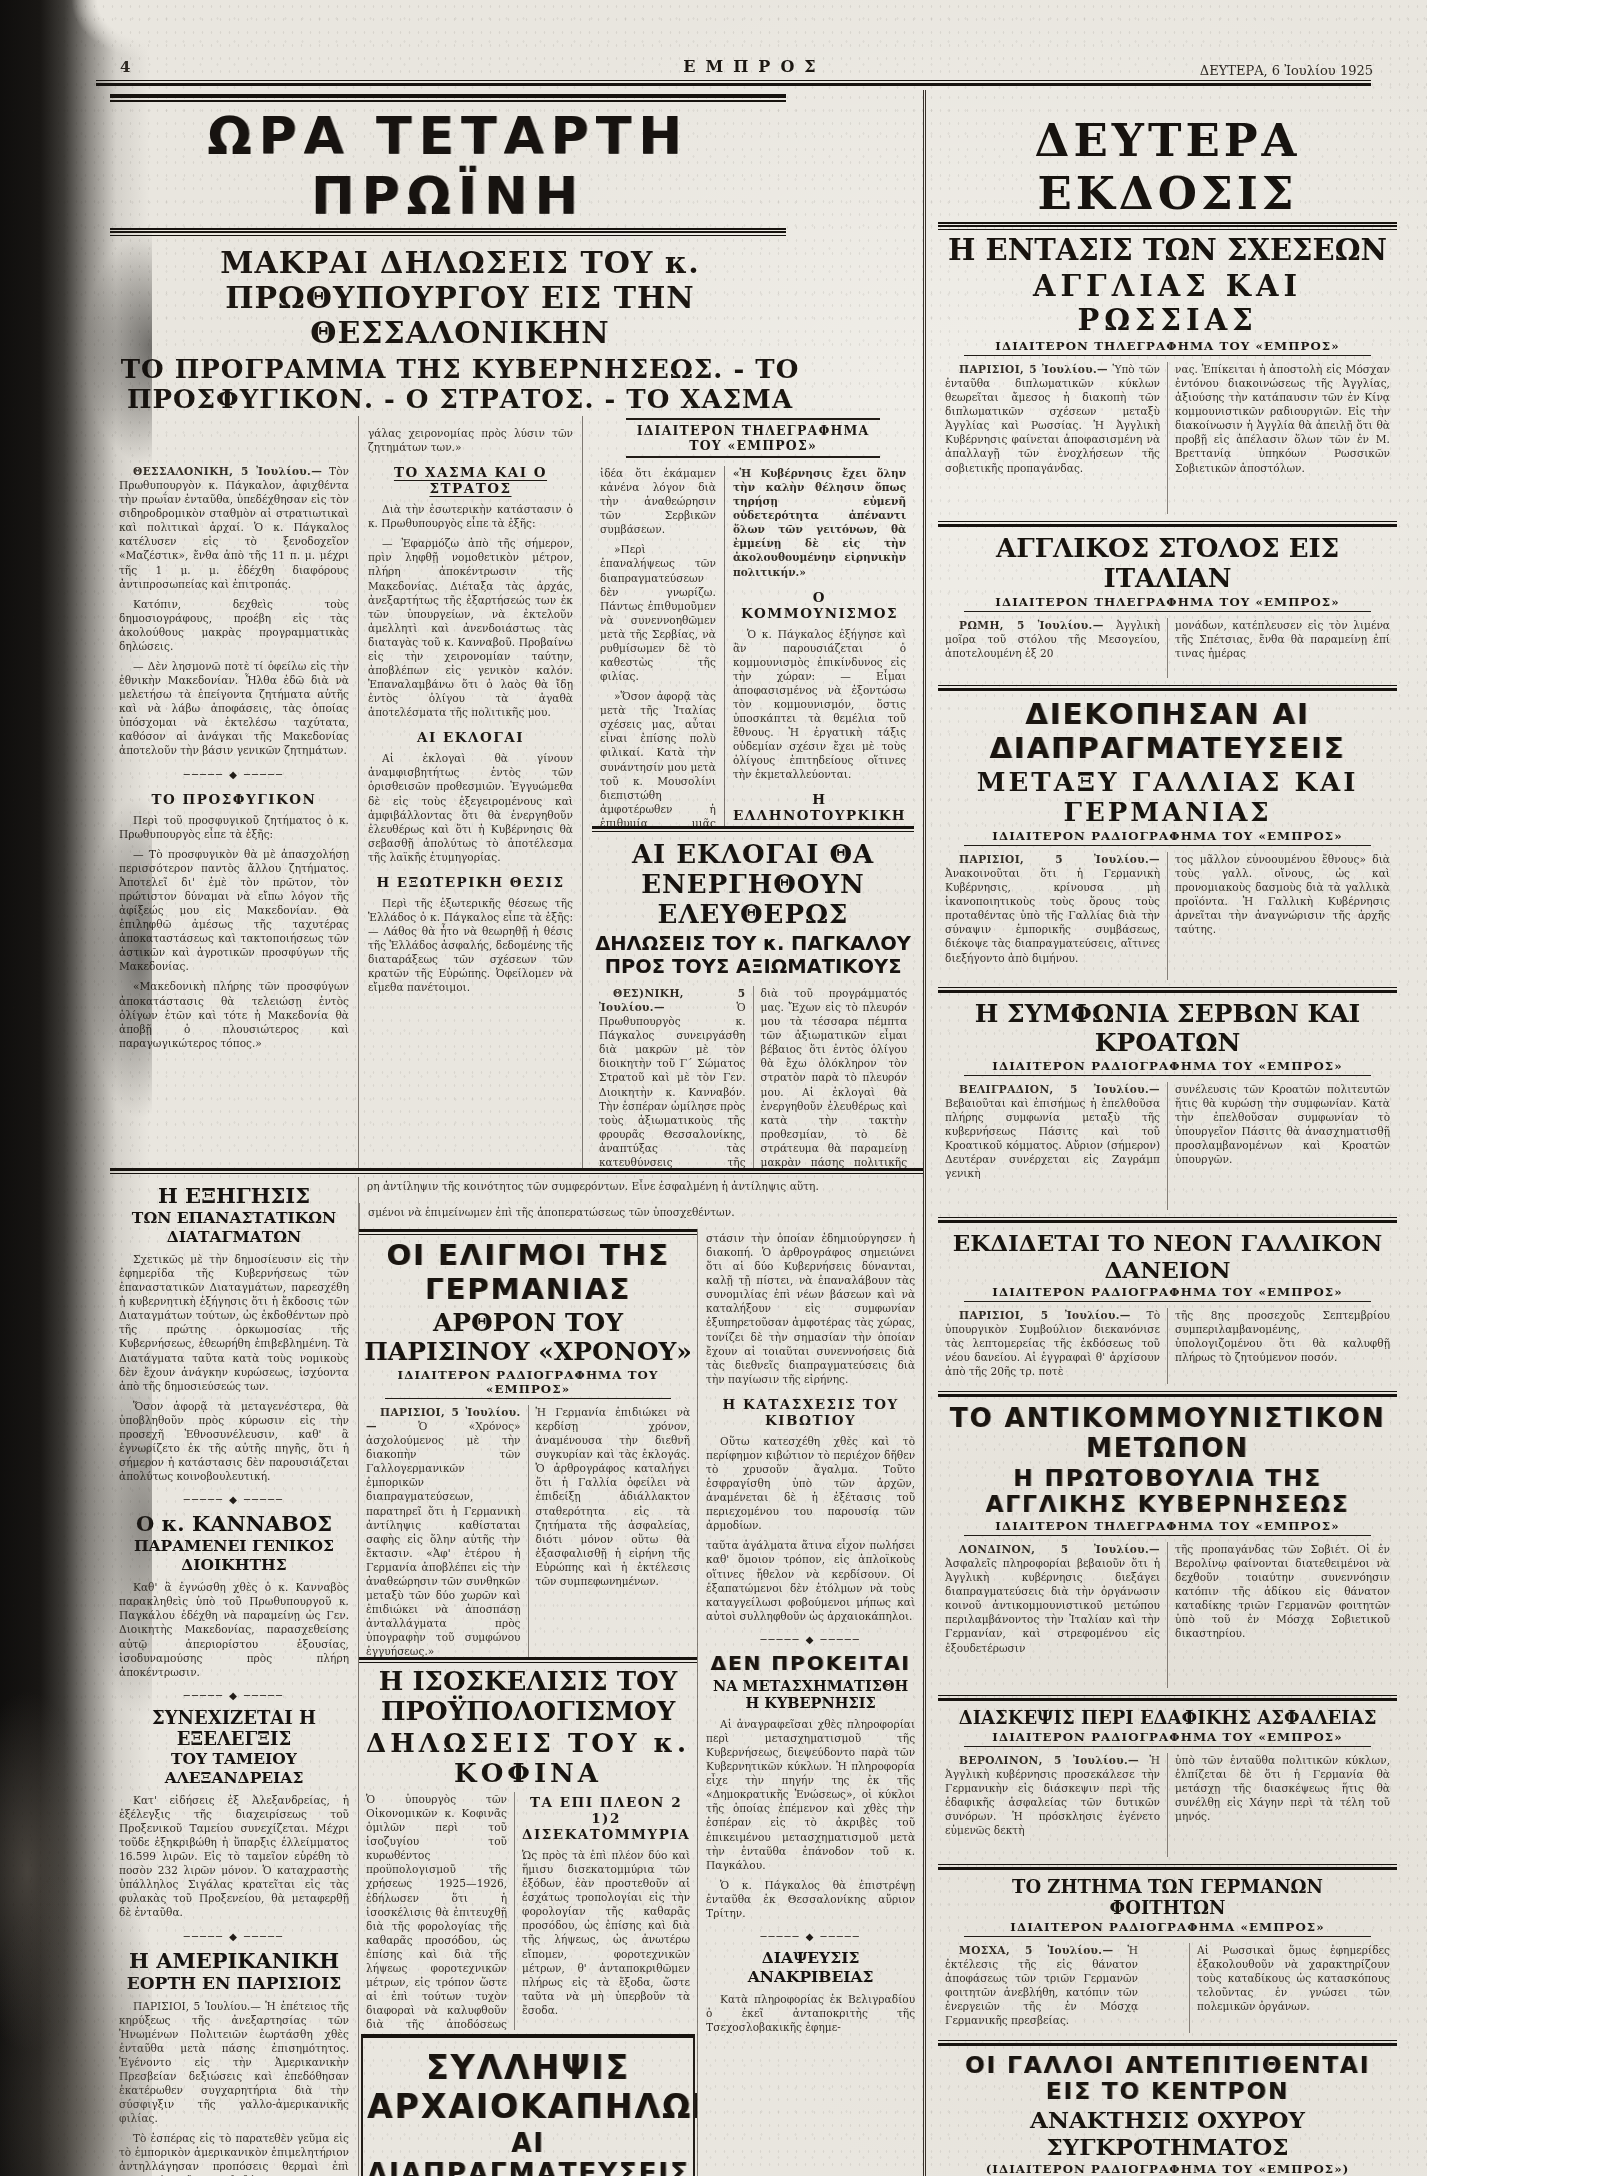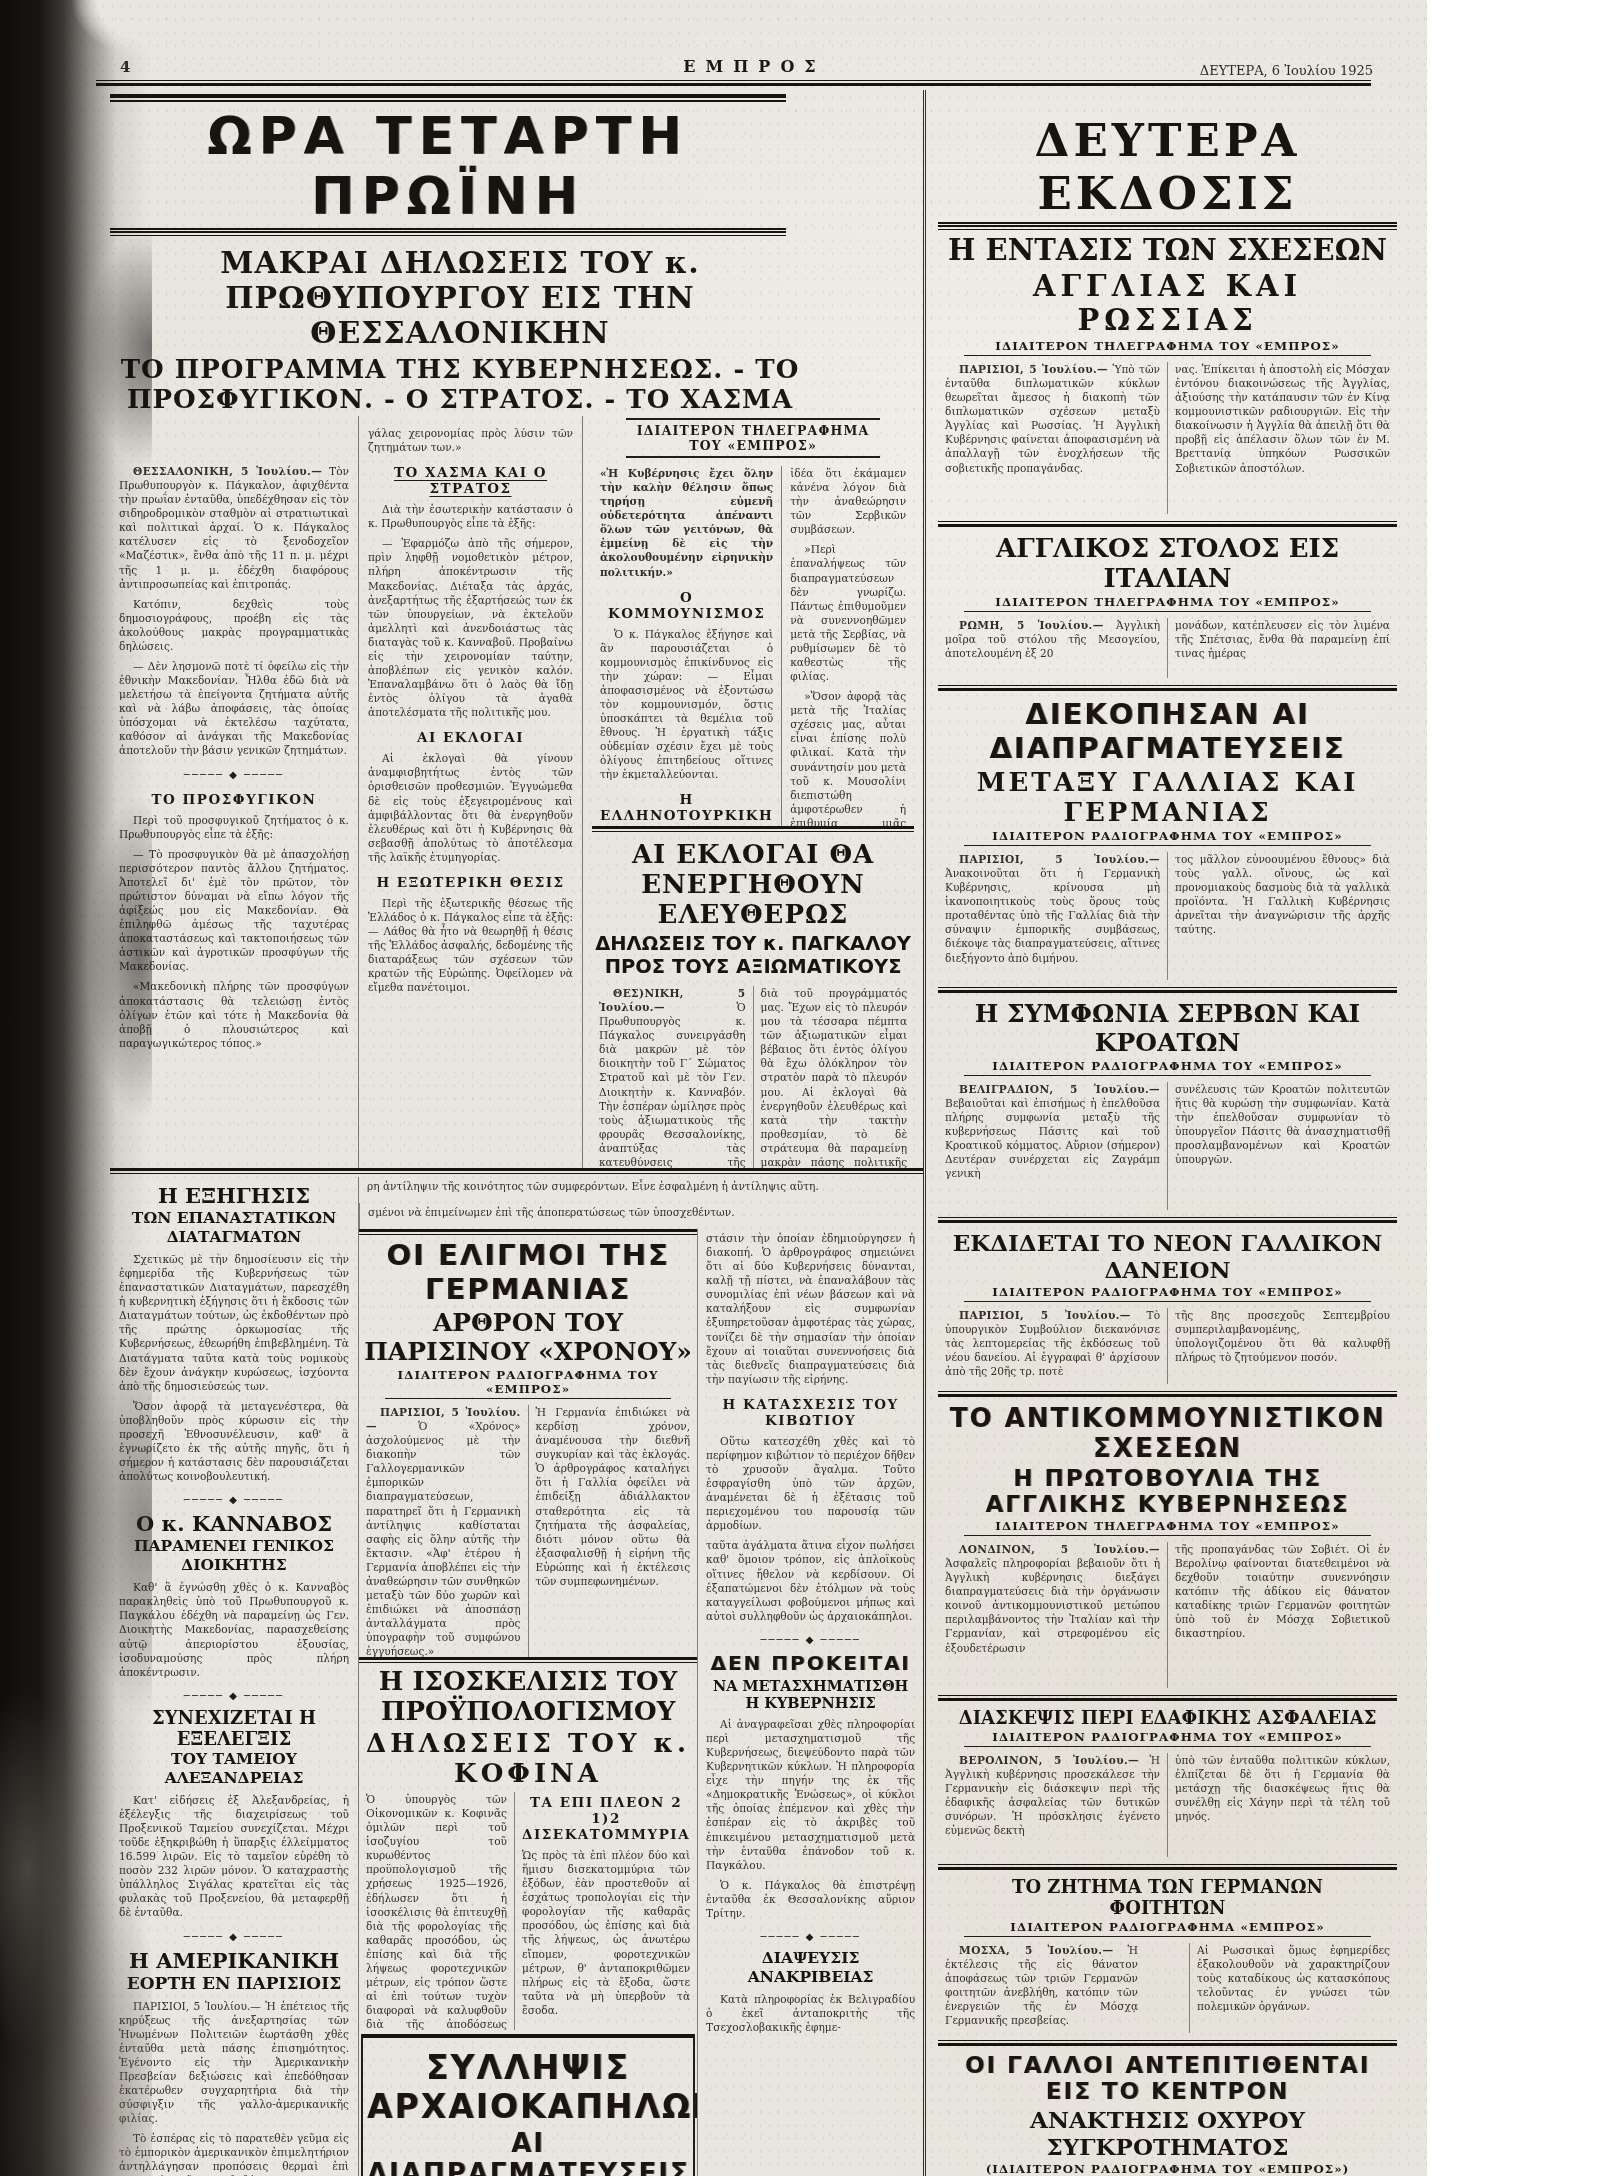--- a/index.html
+++ b/index.html
@@ -133,30 +133,30 @@
           <div class="xhead">ΑΙ ΕΚΛΟΓΑΙ</div>
           <p class="b">Αἱ ἐκλογαὶ θὰ γίνουν ἀναμφισβητήτως ἐντὸς τῶν ὁρισθεισῶν προθεσμιῶν. Ἐγγυώμεθα δὲ εἰς τοὺς ἐξεγειρομένους καὶ ἀμφιβάλλοντας ὅτι θὰ ἐνεργηθοῦν ἐλευθέρως καὶ ὅτι ἡ Κυβέρνησις θὰ σεβασθῇ ἀπολύτως τὸ ἀποτέλεσμα τῆς λαϊκῆς ἐτυμηγορίας.</p>
           <div class="xhead">Η ΕΞΩΤΕΡΙΚΗ ΘΕΣΙΣ</div>
           <p class="b">Περὶ τῆς ἐξωτερικῆς θέσεως τῆς Ἑλλάδος ὁ κ. Πάγκαλος εἶπε τὰ ἑξῆς: — Λάθος θὰ ἦτο νὰ θεωρηθῇ ἡ θέσις τῆς Ἑλλάδος ἀσφαλής, δεδομένης τῆς διαταράξεως τῶν σχέσεων τῶν κρατῶν τῆς Εὐρώπης. Ὀφείλομεν νὰ εἴμεθα πανέτοιμοι.</p>
         </div>
 
         <div>
           <div class="wire-tag">ΙΔΙΑΙΤΕΡΟΝ ΤΗΛΕΓΡΑΦΗΜΑ ΤΟΥ «ΕΜΠΡΟΣ»</div>
           <div class="wire-cols">
             <div>
+              <p class="b noind">ἰδέα ὅτι ἐκάμαμεν κἀνένα λόγον διὰ τὴν ἀναθεώρησιν τῶν Σερβικῶν συμβάσεων.</p>
+              <p class="b">»Περὶ ἐπαναλήψεως τῶν διαπραγματεύσεων δὲν γνωρίζω. Πάντως ἐπιθυμοῦμεν νὰ συνεννοηθῶμεν μετὰ τῆς Σερβίας, νὰ ρυθμίσωμεν δὲ τὸ καθεστὼς τῆς φιλίας.</p>
+              <p class="b">»Ὅσον ἀφορᾷ τὰς μετὰ τῆς Ἰταλίας σχέσεις μας, αὗται εἶναι ἐπίσης πολὺ φιλικαί. Κατὰ τὴν συνάντησίν μου μετὰ τοῦ κ. Μουσολίνι διεπιστώθη ἀμφοτέρωθεν ἡ ἐπιθυμία μιᾶς συμφιλιώσεως· τὰ διεστηκότα σημεῖα δὲν ἀπέχουν πολύ. Ἀλλὰ εἶναι δυνατὸν νὰ καλλιεργηθοῦν τοιαῦται σχέσεις, ὥστε νὰ ἐξυπηρετηθοῦν ἀμοιβαίως αἱ δύο χῶραι.</p>
+            </div>
+            <div>
               <p class="b bold noind">«Ἡ Κυβέρνησις ἔχει ὅλην τὴν καλὴν θέλησιν ὅπως τηρήσῃ εὐμενῆ οὐδετερότητα ἀπέναντι ὅλων τῶν γειτόνων, θὰ ἐμμείνῃ δὲ εἰς τὴν ἀκολουθουμένην εἰρηνικὴν πολιτικήν.»</p>
               <div class="xhead">Ο ΚΟΜΜΟΥΝΙΣΜΟΣ</div>
               <p class="b">Ὁ κ. Πάγκαλος ἐξήγησε καὶ ἂν παρουσιάζεται ὁ κομμουνισμὸς ἐπικίνδυνος εἰς τὴν χώραν: — Εἶμαι ἀποφασισμένος νὰ ἐξοντώσω τὸν κομμουνισμόν, ὅστις ὑποσκάπτει τὰ θεμέλια τοῦ ἔθνους. Ἡ ἐργατικὴ τάξις οὐδεμίαν σχέσιν ἔχει μὲ τοὺς ὀλίγους ἐπιτηδείους οἵτινες τὴν ἐκμεταλλεύονται.</p>
               <div class="xhead">Η ΕΛΛΗΝΟΤΟΥΡΚΙΚΗ</div>
               <p class="b">Ὅσον ἀφορᾷ τὴν Ἑλληνοτουρκικὴν συμφωνίαν θὰ ἐπιδιώξωμεν τὴν ταχυτέραν λύσιν τῶν ἐκκρεμῶν ζητημάτων διὰ τῆς ἀνταλλαγῆς τῶν ἀπολυθέντων.</p>
-            </div>
-            <div>
-              <p class="b noind">ἰδέα ὅτι ἐκάμαμεν κἀνένα λόγον διὰ τὴν ἀναθεώρησιν τῶν Σερβικῶν συμβάσεων.</p>
-              <p class="b">»Περὶ ἐπαναλήψεως τῶν διαπραγματεύσεων δὲν γνωρίζω. Πάντως ἐπιθυμοῦμεν νὰ συνεννοηθῶμεν μετὰ τῆς Σερβίας, νὰ ρυθμίσωμεν δὲ τὸ καθεστὼς τῆς φιλίας.</p>
-              <p class="b">»Ὅσον ἀφορᾷ τὰς μετὰ τῆς Ἰταλίας σχέσεις μας, αὗται εἶναι ἐπίσης πολὺ φιλικαί. Κατὰ τὴν συνάντησίν μου μετὰ τοῦ κ. Μουσολίνι διεπιστώθη ἀμφοτέρωθεν ἡ ἐπιθυμία μιᾶς συμφιλιώσεως· τὰ διεστηκότα σημεῖα δὲν ἀπέχουν πολύ. Ἀλλὰ εἶναι δυνατὸν νὰ καλλιεργηθοῦν τοιαῦται σχέσεις, ὥστε νὰ ἐξυπηρετηθοῦν ἀμοιβαίως αἱ δύο χῶραι.</p>
             </div>
           </div>
           <div class="elections">
             <div class="rule-hv"></div>
             <div class="eh1">ΑΙ ΕΚΛΟΓΑΙ ΘΑ ΕΝΕΡΓΗΘΟΥΝ ΕΛΕΥΘΕΡΩΣ</div>
             <div class="eh2">ΔΗΛΩΣΕΙΣ ΤΟΥ κ. ΠΑΓΚΑΛΟΥ ΠΡΟΣ ΤΟΥΣ ΑΞΙΩΜΑΤΙΚΟΥΣ</div>
             <div class="duo" style="height:262px;">
               <div>
                 <p class="b"><span class="dl">ΘΕΣ)ΝΙΚΗ, 5 Ἰουλίου.—</span> <span>Ὁ Πρωθυπουργὸς κ. Πάγκαλος συνειργάσθη διὰ μακρῶν μὲ τὸν διοικητὴν τοῦ Γ΄ Σώματος Στρατοῦ καὶ μὲ τὸν Γεν. Διοικητὴν κ. Κανναβόν. Τὴν ἑσπέραν ὡμίλησε πρὸς τοὺς ἀξιωματικοὺς τῆς φρουρᾶς Θεσσαλονίκης, ἀναπτύξας τὰς κατευθύνσεις τῆς πολιτικῆς του καὶ τὰς ὑποχρεώσεις τοῦ στρατεύματος.</span></p>
               </div>
@@ -351,21 +351,21 @@
             </div>
           <div>
               <p class="b noind">τῆς 8ης προσεχοῦς Σεπτεμβρίου συμπεριλαμβανομένης, ὑπολογιζομένου ὅτι θὰ καλυφθῇ πλήρως τὸ ζητούμενον ποσόν.</p>
             </div>
         </div>
       </div>
 
       <div class="sep"></div>
 
       <div>
-        <div class="h-sans s27 rh-two">ΤΟ ΑΝΤΙΚΟΜΜΟΥΝΙΣΤΙΚΟΝ ΣΧΕΣΕΩΝ</div>
+        <div class="h-sans s27 rh-two">ΤΟ ΑΝΤΙΚΟΜΜΟΥΝΙΣΤΙΚΟΝ ΜΕΤΩΠΟΝ</div>
         <div class="h-sans s24">Η ΠΡΩΤΟΒΟΥΛΙΑ ΤΗΣ ΑΓΓΛΙΚΗΣ ΚΥΒΕΡΝΗΣΕΩΣ</div>
         <div class="tag">ΙΔΙΑΙΤΕΡΟΝ ΤΗΛΕΓΡΑΦΗΜΑ ΤΟΥ «ΕΜΠΡΟΣ»</div>
         <div class="duo" style="height:146px;">
           <div>
               <p class="b"><span class="dl">ΛΟΝΔΙΝΟΝ, 5 Ἰουλίου.—</span> <span>Ἀσφαλεῖς πληροφορίαι βεβαιοῦν ὅτι ἡ Ἀγγλικὴ κυβέρνησις διεξάγει διαπραγματεύσεις διὰ τὴν ὀργάνωσιν κοινοῦ ἀντικομμουνιστικοῦ μετώπου περιλαμβάνοντος τὴν Ἰταλίαν καὶ τὴν Γερμανίαν, καὶ στρεφομένου εἰς ἐξουδετέρωσιν</span></p>
             </div>
           <div>
               <p class="b noind">τῆς προπαγάνδας τῶν Σοβιέτ. Οἱ ἐν Βερολίνῳ φαίνονται διατεθειμένοι νὰ δεχθοῦν τοιαύτην συνεννόησιν κατόπιν τῆς ἀδίκου εἰς θάνατον καταδίκης τριῶν Γερμανῶν φοιτητῶν ὑπὸ τοῦ ἐν Μόσχᾳ Σοβιετικοῦ δικαστηρίου.</p>
             </div>
         </div>

